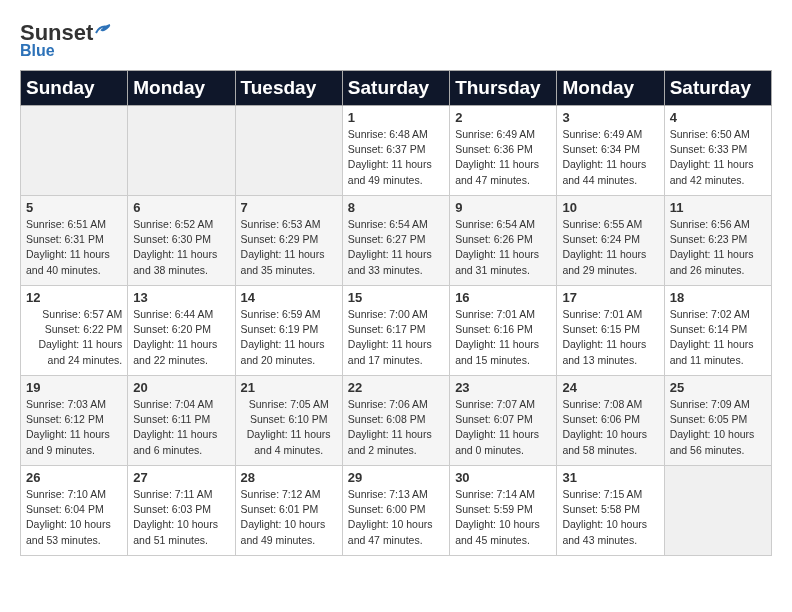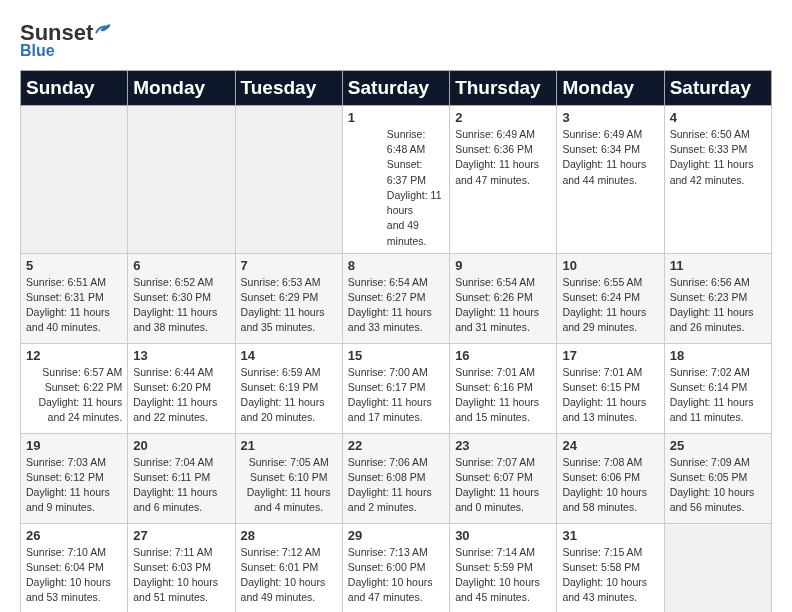--- a/index.html
+++ b/index.html
@@ -108,21 +108,21 @@
         <th>Saturday</th>
       </tr>
   </thead>
   <tbody id="calendar-body">
       <tr>
         <td class="empty"></td>
         <td class="empty"></td>
         <td class="empty"></td>
         <td>
           <span class="day-number">1</span>
-          <div class="day-info" style="white-space: pre-line; margin-left: 39px;">Sunrise: 6:48 AM
+          <div class="day-info" style="white-space: pre-line;">Sunrise: 6:48 AM
 Sunset: 6:37 PM
 Daylight: 11 hours
 and 49 minutes.</div>
         </td>
         <td>
           <span class="day-number">2</span>
           <div class="day-info" style="white-space: pre-line;">Sunrise: 6:49 AM
 Sunset: 6:36 PM
 Daylight: 11 hours
 and 47 minutes.</div>

